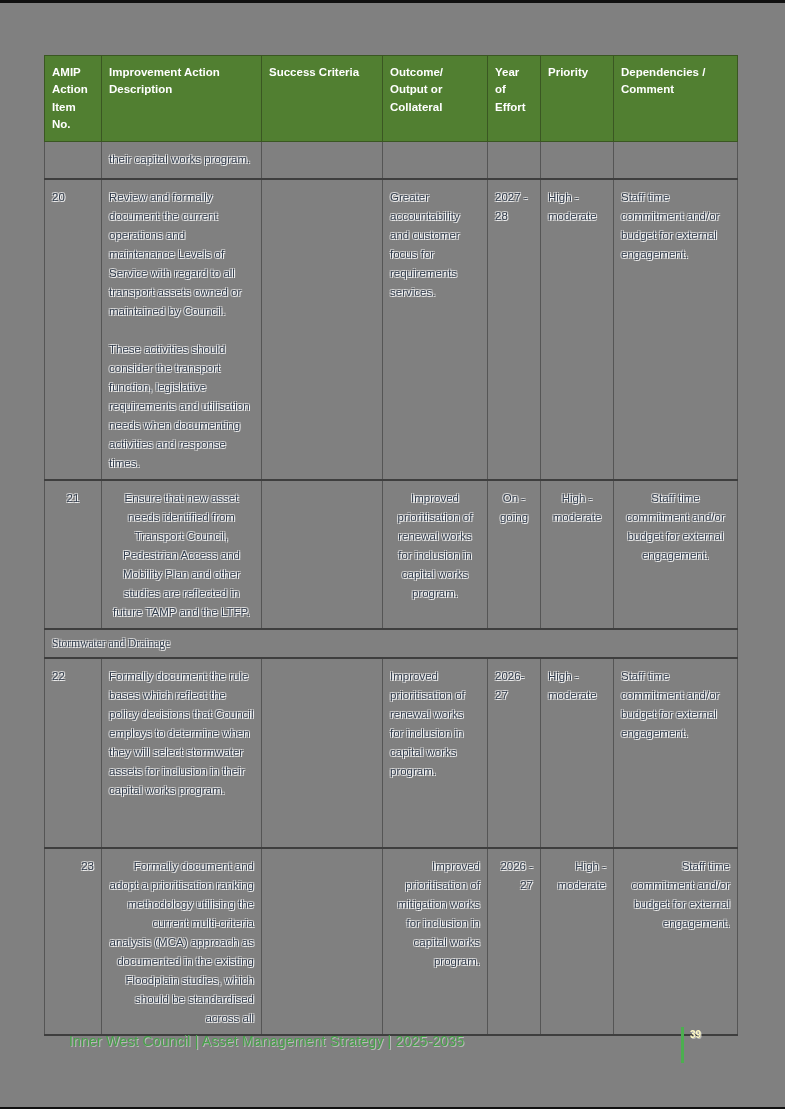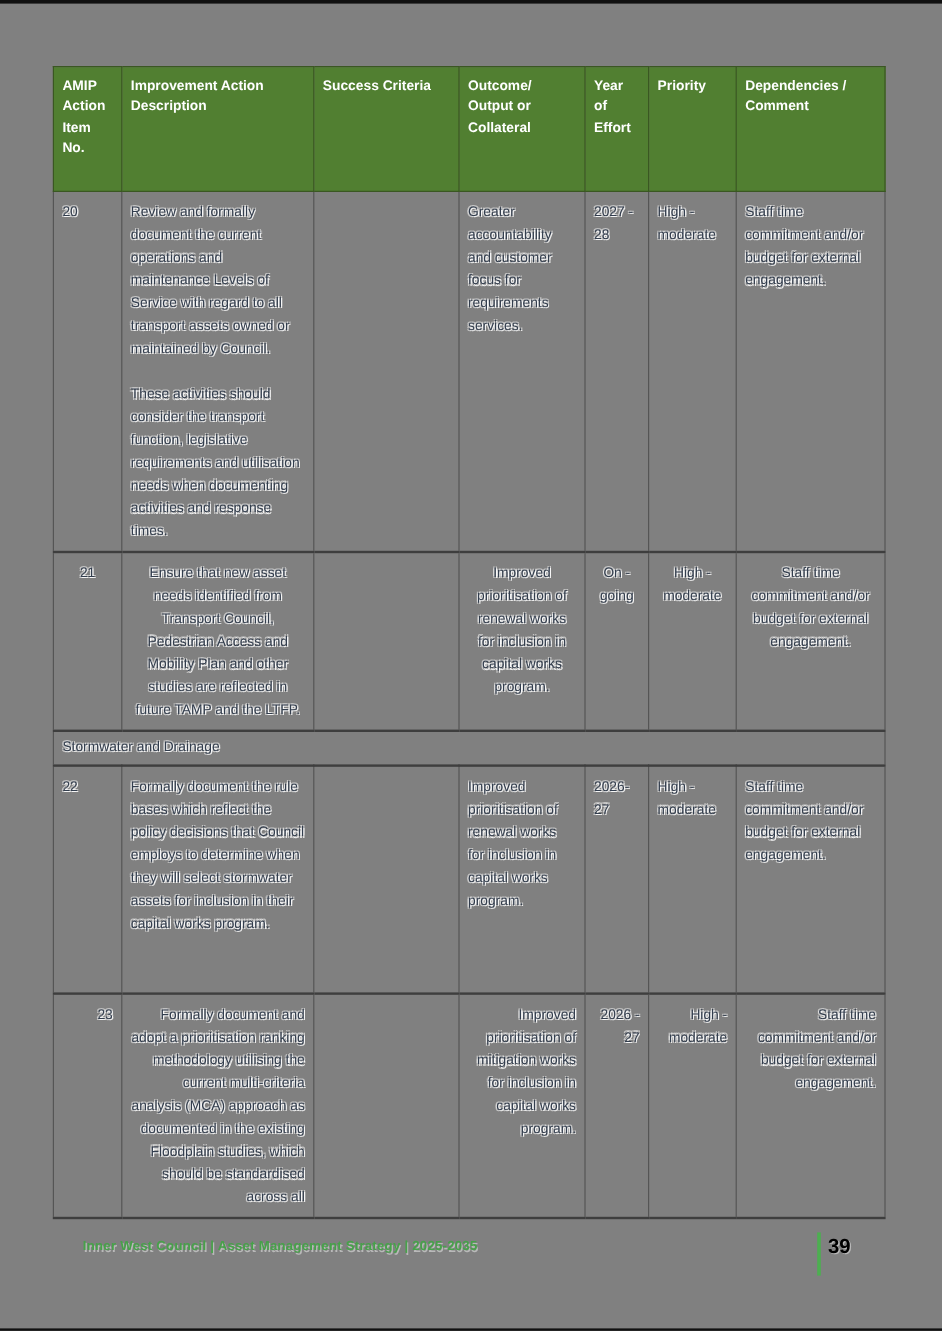--- a/index.html
+++ b/index.html
@@ -32,46 +32,47 @@
     font-size:11.5px;line-height:19px;
     color:#323d4d;
     border:1px solid #555555;
     border-bottom:2px solid #3e3e3e;
     white-space:pre-line;
     text-shadow:1px 1px 0 rgba(255,255,255,.85),
                 -1px -1px 0 rgba(255,255,255,.55),
                 1px -1px 0 rgba(255,255,255,.55),
                 -1px 1px 0 rgba(255,255,255,.55);
   }
-  tr.header-row{height:104px;}
+  tr.header-row{height:86px;}
   tr.row-cont{height:37px;}
   tr.row-20{height:284px;}
   tr.row-21{height:148px;text-align:center;}
   tr.section-row td{
     height:14px;vertical-align:middle;
     padding:4px 7px;
     font-weight:normal;
+    font-family:Liberation Serif, serif;
   }
   tr.row-22{height:190px;}
   tr.row-23{height:177px;text-align:right;}
 
   .footer{position:absolute;left:0;top:1026px;width:785px;height:40px;}
   .footer-text{
     position:absolute;left:69px;top:7px;
-    font-size:11px;font-weight:bold;color:#47a24a;
+    font-size:14px;font-weight:normal;color:#47a24a;
     letter-spacing:.2px;
     text-shadow:1px 1px 0 rgba(255,255,255,.45);
   }
   .page-bar{
     position:absolute;left:681px;top:1px;width:3px;height:36px;
     background:#4caf50;
   }
   .page-number{
     position:absolute;left:690px;top:3px;
-    font-size:17px;font-weight:bold;color:#000000;
+    font-size:10px;font-weight:bold;color:#fef9c3;
     text-shadow:1px 1px 0 rgba(255,255,255,.45);
   }
 </style>
 </head>
 <body>
 
 <div class="page-edge top"></div>
 
 <table class="amip-table">
   <colgroup>
@@ -96,20 +97,29 @@
 Output or
 Collateral</th>
       <th>Year of
 Effort</th>
       <th>Priority</th>
       <th>Dependencies /
 Comment</th>
     </tr>
   </thead>
   <tbody>
+    <tr class="row-cont">
+      <td></td>
+      <td>their capital works program.</td>
+      <td></td>
+      <td></td>
+      <td></td>
+      <td></td>
+      <td></td>
+    </tr>
     <tr class="row-20">
       <td>20</td>
       <td>Review and formally document the current operations and maintenance Levels of Service with regard to all transport assets owned or maintained by Council.
 
 These activities should consider the transport function, legislative requirements and utilisation needs when documenting activities and response times.</td>
       <td></td>
       <td>Greater accountability and customer focus for requirements services.</td>
       <td>2027 - 28</td>
       <td>High - moderate</td>
       <td>Staff time commitment and/or budget for external engagement.</td>

